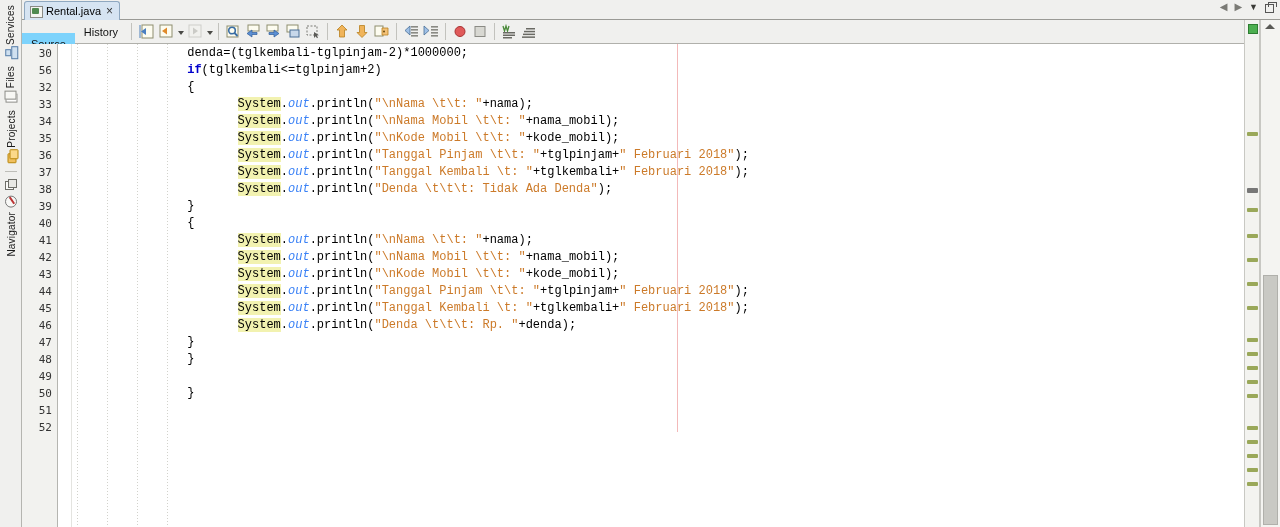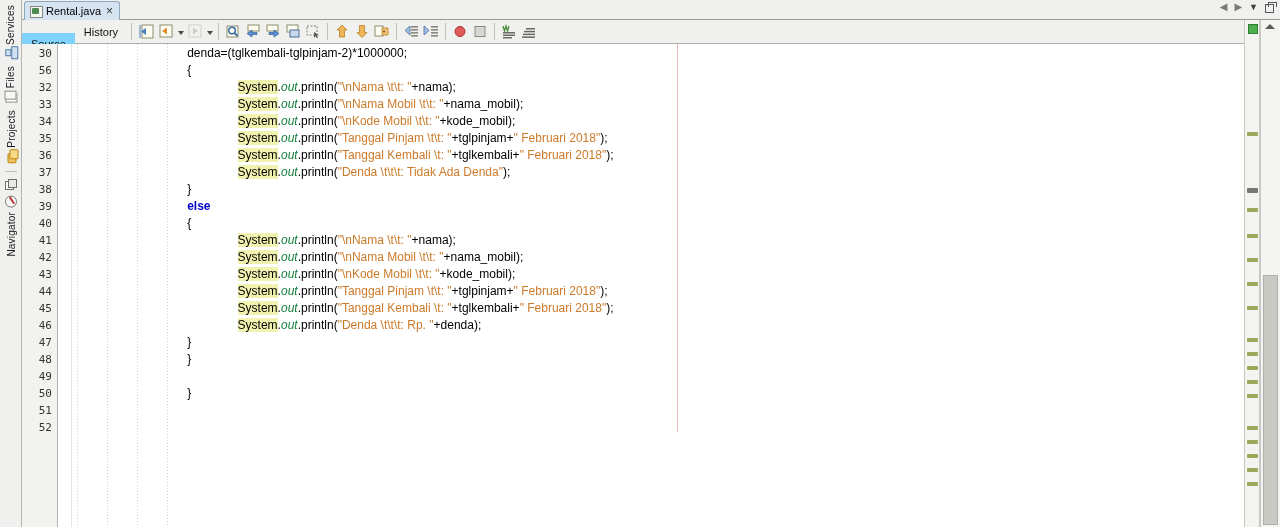--- a/index.html
+++ b/index.html
@@ -109,26 +109,26 @@
   .codeinner { position: relative; width: 100%; height: 100%; padding-top: 1px; }
 
   .guide { position: absolute; top: 0; width: 1px; height: 483px;
     background-image: linear-gradient(to bottom, #d2d2cc 50%, transparent 50%);
     background-size: 1px 3px; }
 
   .margin80 { position: absolute; top: 0; left: 605px; width: 1px; height: 388px; background: #f3b9b9; }
 
   .cline {
     position: relative; height: 17px; line-height: 17px;
-    font-family: Liberation Sans, sans-serif; font-size: 12px;
+    font-family: Liberation Mono, monospace; font-size: 12px;
     white-space: pre; color: #000;
   }
   .kw  { color: #0000cc; font-weight: bold; }
   .sys { background: #f2f2b0; color: #000; }
-  .out { color: #15803d; font-style: italic; }
+  .out { color: #3b82f6; font-style: italic; }
   .str { color: #cc7a29; }
 
   
   .errstrip {
     position: absolute; left: 1244px; top: 20px; width: 16px; height: 507px;
     background: #f3f3f0; border-left: 1px solid #c8c8c3; border-right:1px solid #c8c8c3;
   }
   .mk { position: absolute; left: 2px; width: 11px; height: 4px; background: #9aa85a; border-radius:1px; }
   .ok { position: absolute; left: 3px; top: 4px; width: 10px; height: 10px; background: #4caf50; border: 1px solid #2e7d32; }
   .caretmk { position:absolute; left:2px; width:11px; height:5px; background:#777; border-radius:1px; }
@@ -351,29 +351,29 @@
   <div class="codearea">
     <div class="codeinner" id="codeinner">
       <div class="guide" style="left:5px;"></div>
       <div class="guide" style="left:35px;"></div>
       <div class="guide" style="left:65px;"></div>
       <div class="guide" style="left:95px;"></div>
       <div class="margin80"></div>
 
       <div id="lines" style="position:relative;">
           <div class="cline"><span style="display: inline-block; width: 115.2px;"></span><span>denda=(tglkembali-tglpinjam-2)*1000000;</span></div>
+          <div class="cline"><span style="display: inline-block; width: 115.2px;"></span><span class="kw">if</span><span>(tglkembali&lt;=tglpinjam+2)</span></div>
           <div class="cline"><span style="display: inline-block; width: 115.2px;"></span><span>{</span></div>
           <div class="cline"><span style="display: inline-block; width: 165.6px;"></span><span class="sys">System</span><span>.</span><span class="out">out</span><span>.println(</span><span class="str">"\nNama \t\t: "</span><span>+nama);</span></div>
           <div class="cline"><span style="display: inline-block; width: 165.6px;"></span><span class="sys">System</span><span>.</span><span class="out">out</span><span>.println(</span><span class="str">"\nNama Mobil \t\t: "</span><span>+nama_mobil);</span></div>
           <div class="cline"><span style="display: inline-block; width: 165.6px;"></span><span class="sys">System</span><span>.</span><span class="out">out</span><span>.println(</span><span class="str">"\nKode Mobil \t\t: "</span><span>+kode_mobil);</span></div>
           <div class="cline"><span style="display: inline-block; width: 165.6px;"></span><span class="sys">System</span><span>.</span><span class="out">out</span><span>.println(</span><span class="str">"Tanggal Pinjam \t\t: "</span><span>+tglpinjam+</span><span class="str">" Februari 2018"</span><span>);</span></div>
           <div class="cline"><span style="display: inline-block; width: 165.6px;"></span><span class="sys">System</span><span>.</span><span class="out">out</span><span>.println(</span><span class="str">"Tanggal Kembali \t: "</span><span>+tglkembali+</span><span class="str">" Februari 2018"</span><span>);</span></div>
           <div class="cline"><span style="display: inline-block; width: 165.6px;"></span><span class="sys">System</span><span>.</span><span class="out">out</span><span>.println(</span><span class="str">"Denda \t\t\t: Tidak Ada Denda"</span><span>);</span></div>
           <div class="cline"><span style="display: inline-block; width: 115.2px;"></span><span>}</span></div>
-          <div class="cline"><span style="display: inline-block; width: 115.2px;"></span><span class="kw">else</span></div>
           <div class="cline"><span style="display: inline-block; width: 115.2px;"></span><span>{</span></div>
           <div class="cline"><span style="display: inline-block; width: 165.6px;"></span><span class="sys">System</span><span>.</span><span class="out">out</span><span>.println(</span><span class="str">"\nNama \t\t: "</span><span>+nama);</span></div>
           <div class="cline"><span style="display: inline-block; width: 165.6px;"></span><span class="sys">System</span><span>.</span><span class="out">out</span><span>.println(</span><span class="str">"\nNama Mobil \t\t: "</span><span>+nama_mobil);</span></div>
           <div class="cline"><span style="display: inline-block; width: 165.6px;"></span><span class="sys">System</span><span>.</span><span class="out">out</span><span>.println(</span><span class="str">"\nKode Mobil \t\t: "</span><span>+kode_mobil);</span></div>
           <div class="cline"><span style="display: inline-block; width: 165.6px;"></span><span class="sys">System</span><span>.</span><span class="out">out</span><span>.println(</span><span class="str">"Tanggal Pinjam \t\t: "</span><span>+tglpinjam+</span><span class="str">" Februari 2018"</span><span>);</span></div>
           <div class="cline"><span style="display: inline-block; width: 165.6px;"></span><span class="sys">System</span><span>.</span><span class="out">out</span><span>.println(</span><span class="str">"Tanggal Kembali \t: "</span><span>+tglkembali+</span><span class="str">" Februari 2018"</span><span>);</span></div>
           <div class="cline"><span style="display: inline-block; width: 165.6px;"></span><span class="sys">System</span><span>.</span><span class="out">out</span><span>.println(</span><span class="str">"Denda \t\t\t: Rp. "</span><span>+denda);</span></div>
           <div class="cline"><span style="display: inline-block; width: 115.2px;"></span><span>}</span></div>
           <div class="cline"><span style="display: inline-block; width: 115.2px;"></span><span>}</span></div>
           <div class="cline">&nbsp;</div>

